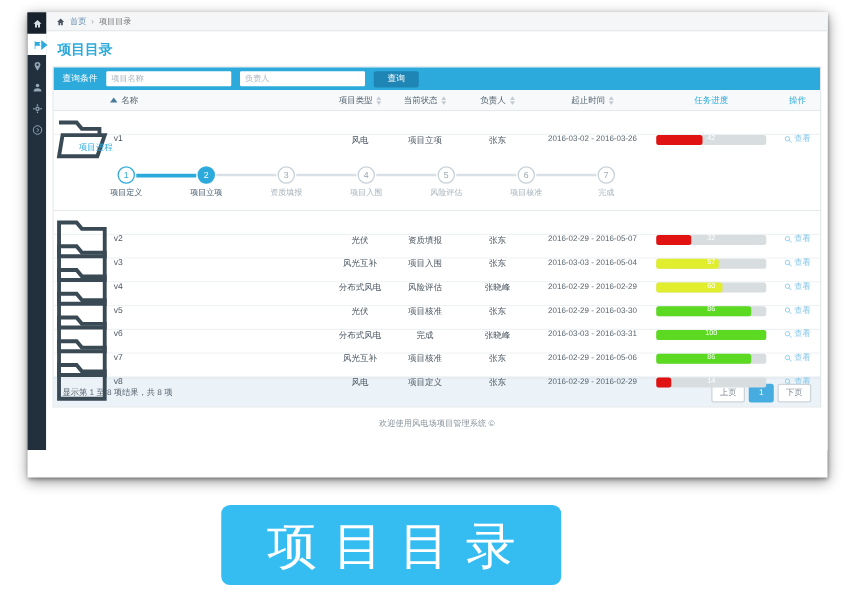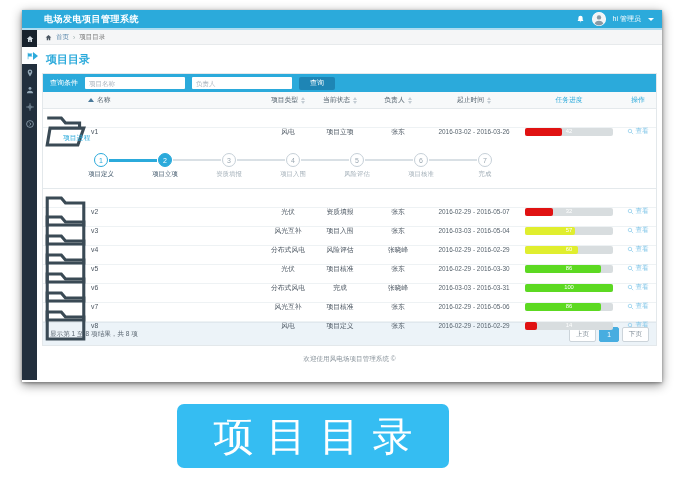--- a/index.html
+++ b/index.html
@@ -99,39 +99,20 @@
              display:flex; align-items:center; justify-content:center; color:#fff; font-size:40px;
              letter-spacing:13px; text-indent:13px; font-weight:400; }
 </style>
 </head>
 <body>
 
 <div class="canvas">
 
   <div class="window">
 
-    <div class="navbar">
-      <span class="nav-title">电场发电项目管理系统</span>
-      <span class="nav-right">
-        <span class="ico bell">
-          <svg viewBox="0 0 16 16">
-              <path d="M8 1.2a3.8 3.8 0 0 0-3.8 3.8v3L2.8 10.6h10.4L11.8 8V5A3.8 3.8 0 0 0 8 1.2zM6.6 11.6a1.4 1.4 0 0 0 2.8 0z"></path>
-            </svg>
-        </span>
-        <span class="avatar">
-          <svg viewBox="0 0 16 16">
-              <circle cx="8" cy="8" r="7.6" fill="#f2f4f6"></circle>
-              <circle cx="8" cy="6.2" r="2.5" fill="#8a9aa5"></circle>
-              <path d="M3.1 13.3a5 4.2 0 0 1 9.8 0 7.6 7.6 0 0 1-9.8 0z" fill="#8a9aa5"></path>
-            </svg>
-        </span>
-        <span class="user-label">hi 管理员</span>
-        <span class="caret-down"></span>
-      </span>
-    </div>
 
     <div class="main">
 
       <div class="sidebar">
           <div class="side-item dark">
             <span class="ico">
               <svg viewBox="0 0 16 16">
                 <path d="M8 2 1.5 8H4v6h3.2v-4h1.6v4H12V8h2.5z"></path>
               </svg>
             </span>

